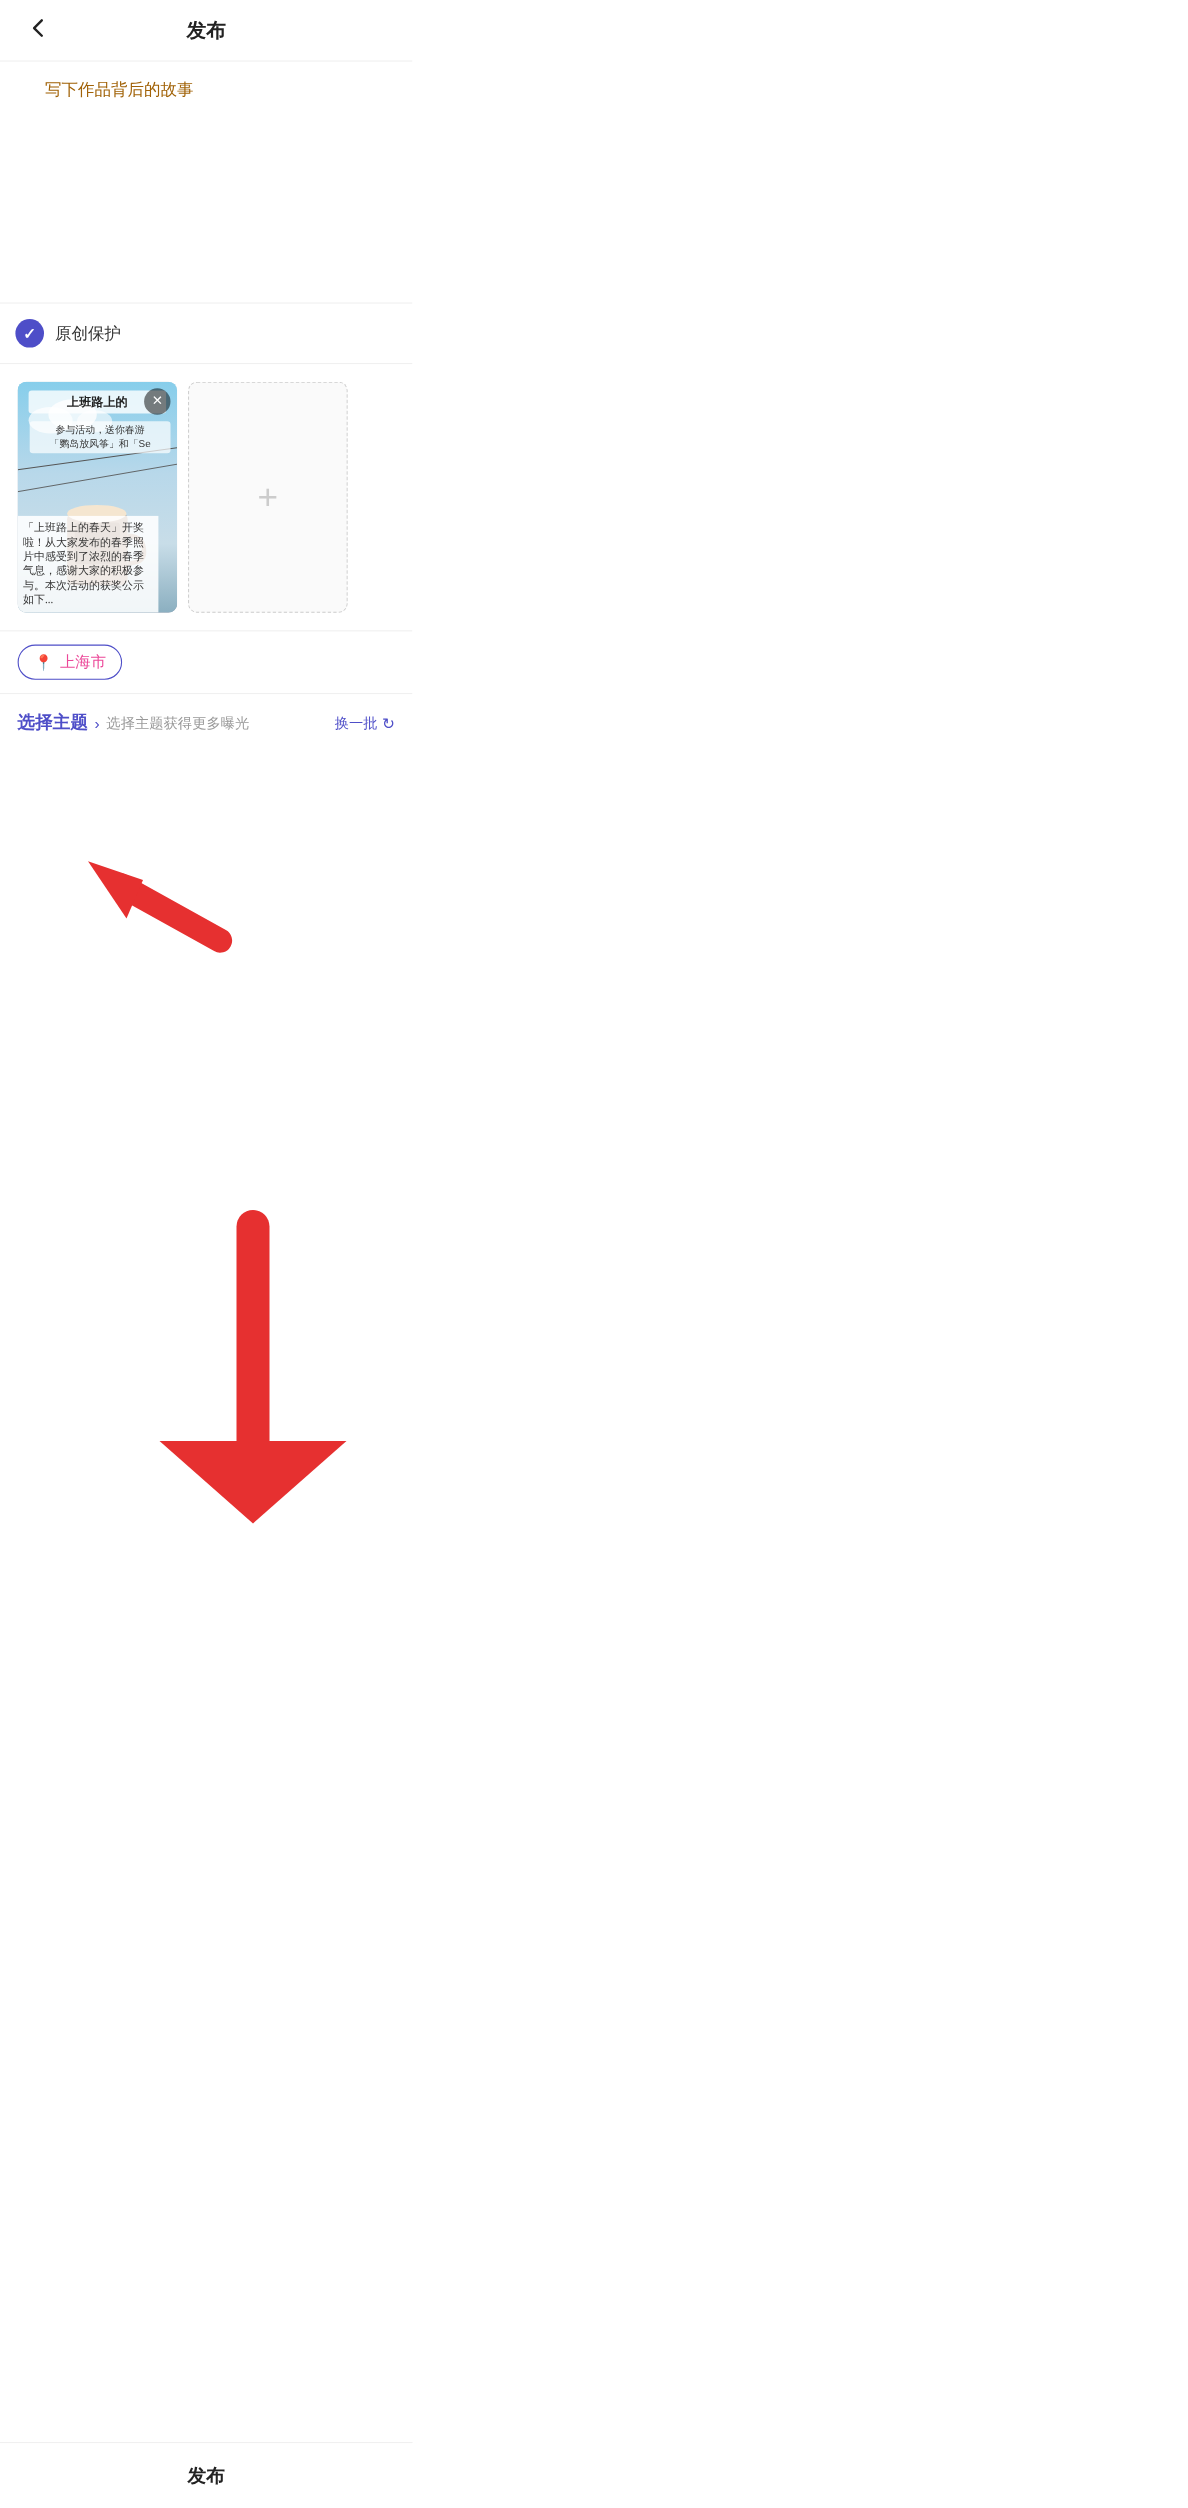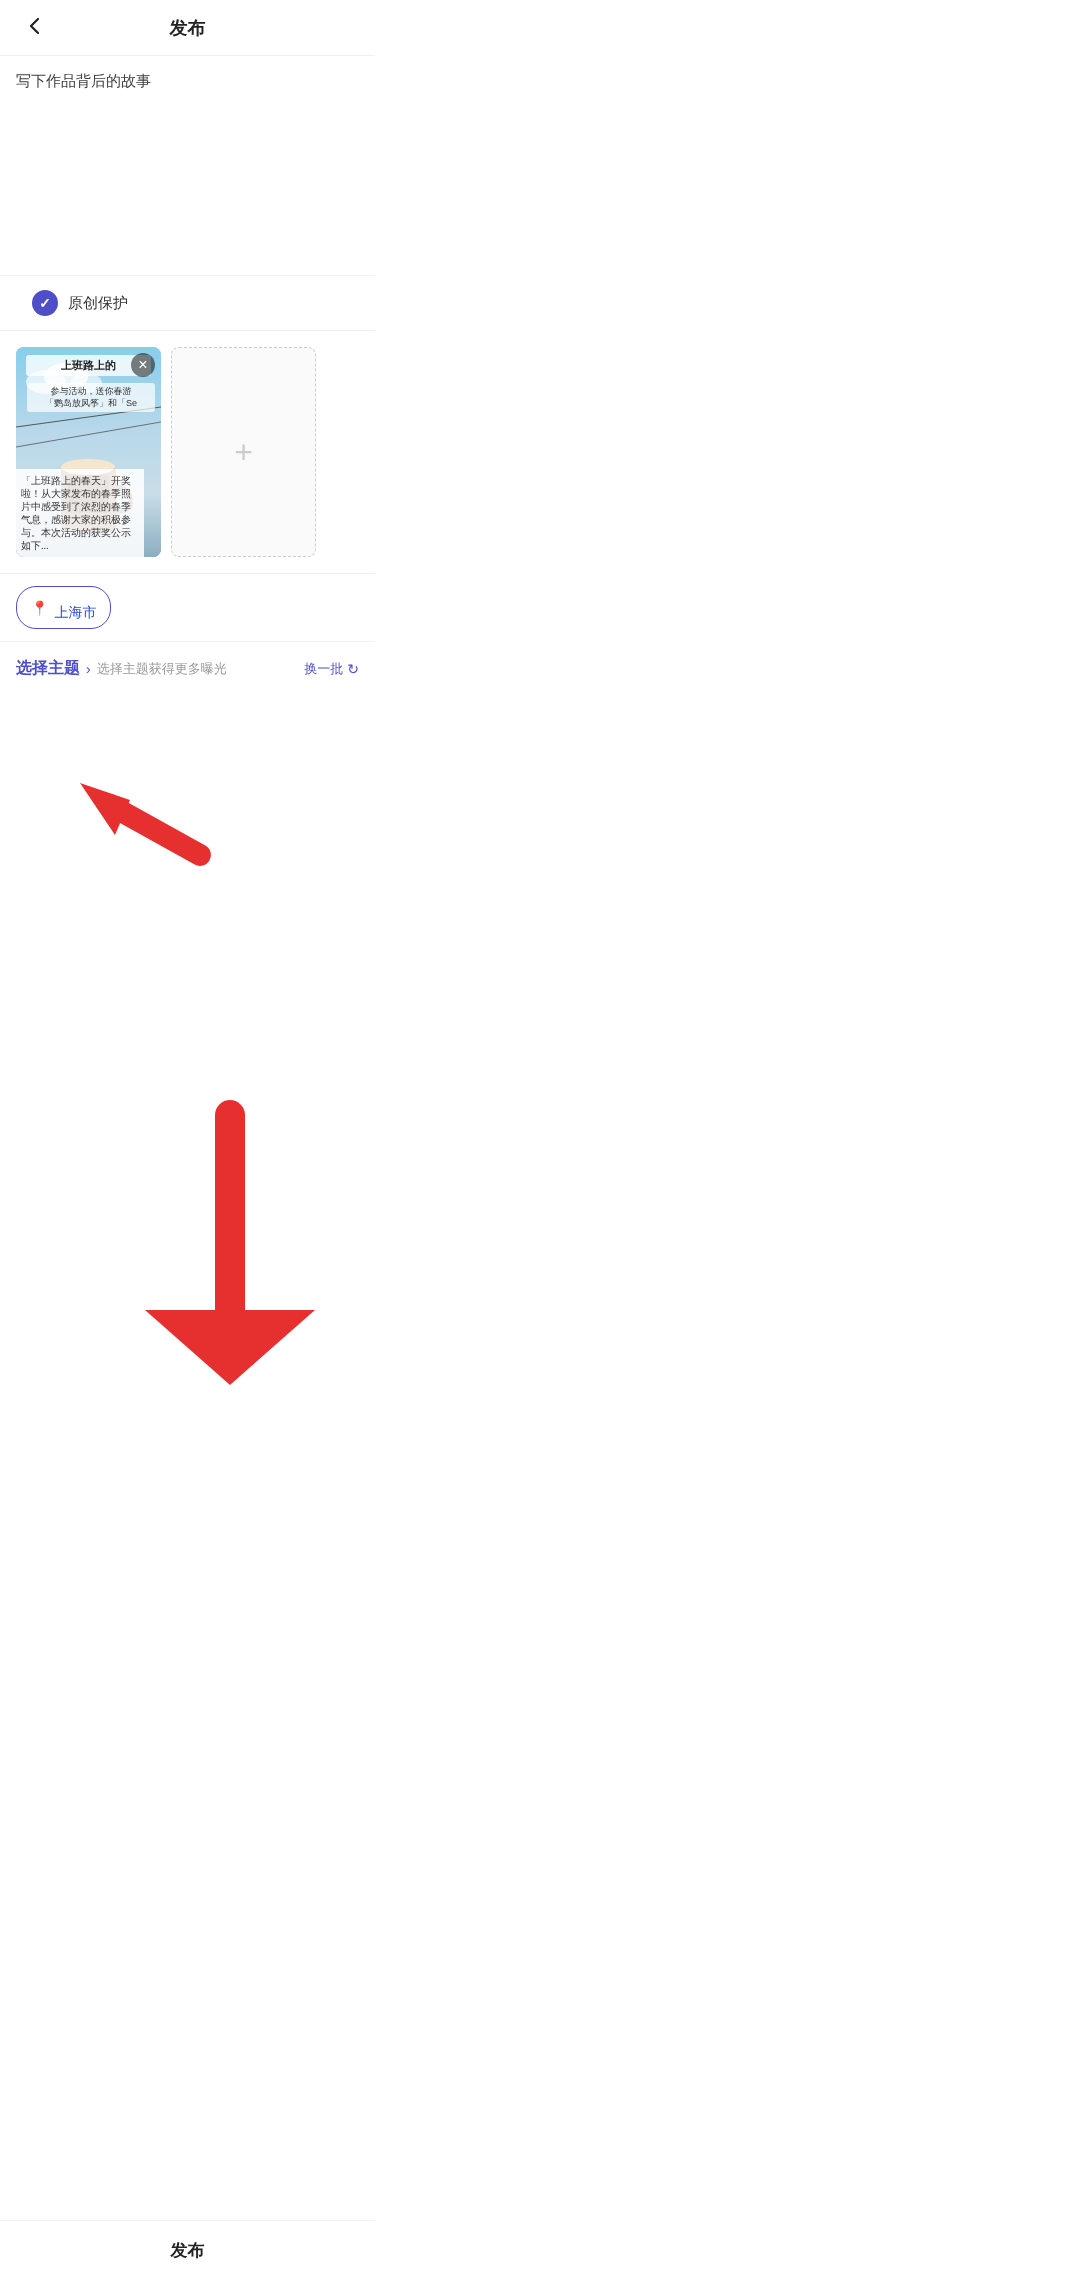--- a/index.html
+++ b/index.html
@@ -46,29 +46,30 @@
 
     
     .story-section {
       padding: 16px;
       min-height: 220px;
       border-bottom: 1px solid #f0f0f0;
       position: relative;
     }
 
     .story-placeholder {
-      color: #404040;
+      color: #a16207;
       font-size: 15px;
+      margin-left: 25px;
     }
 
     
     .protection-section {
       display: flex;
       align-items: center;
-      padding: 14px 32px;
+      padding: 14px 14px;
       border-bottom: 1px solid #f0f0f0;
       gap: 10px;
     }
 
     .protection-icon {
       width: 26px;
       height: 26px;
       background: #4e4ec8;
       border-radius: 50%;
       display: flex;
@@ -171,23 +172,22 @@
       padding: 6px 14px;
       cursor: pointer;
     }
 
     .location-pin {
       color: #4e4ec8;
       font-size: 14px;
     }
 
     .location-text {
-      color: #1d4ed8;
-      font-size: 14px;
-      margin-top: 11px;
+      color: #ec4899;
+      font-size: 14px;
     }
 
     
     .topics-section {
       padding: 16px;
     }
 
     .topics-header {
       display: flex;
       align-items: center;

